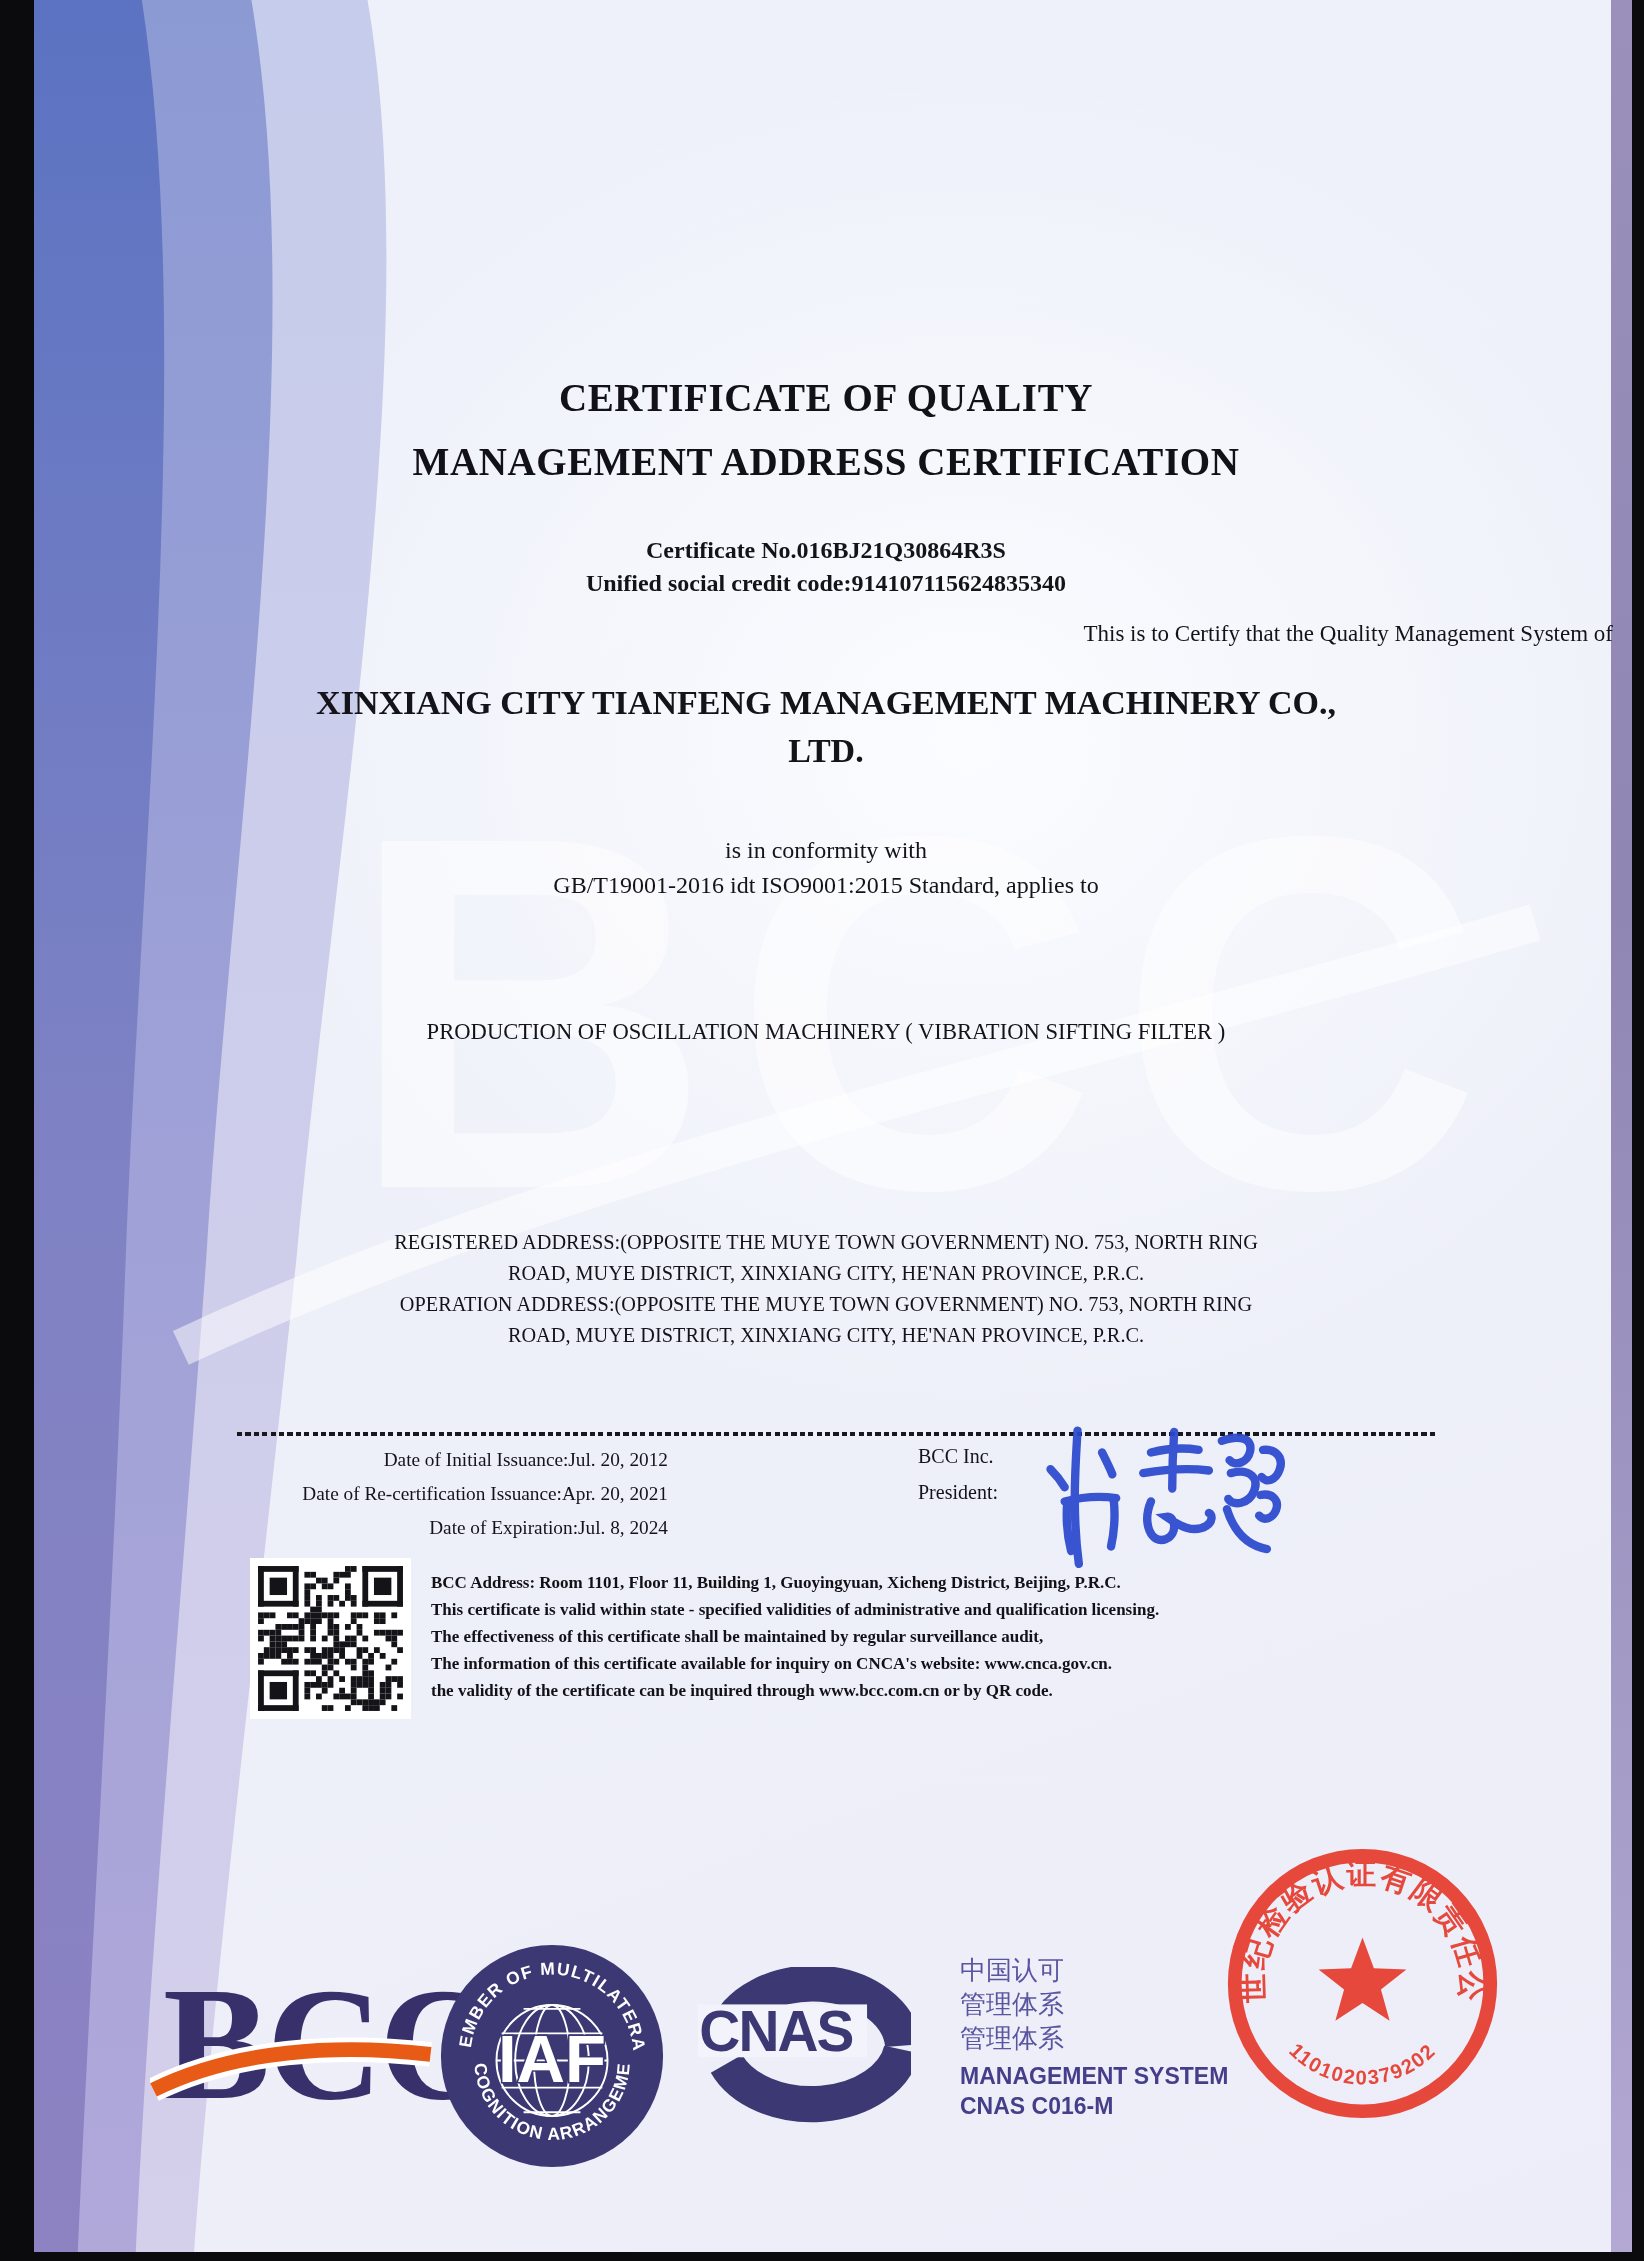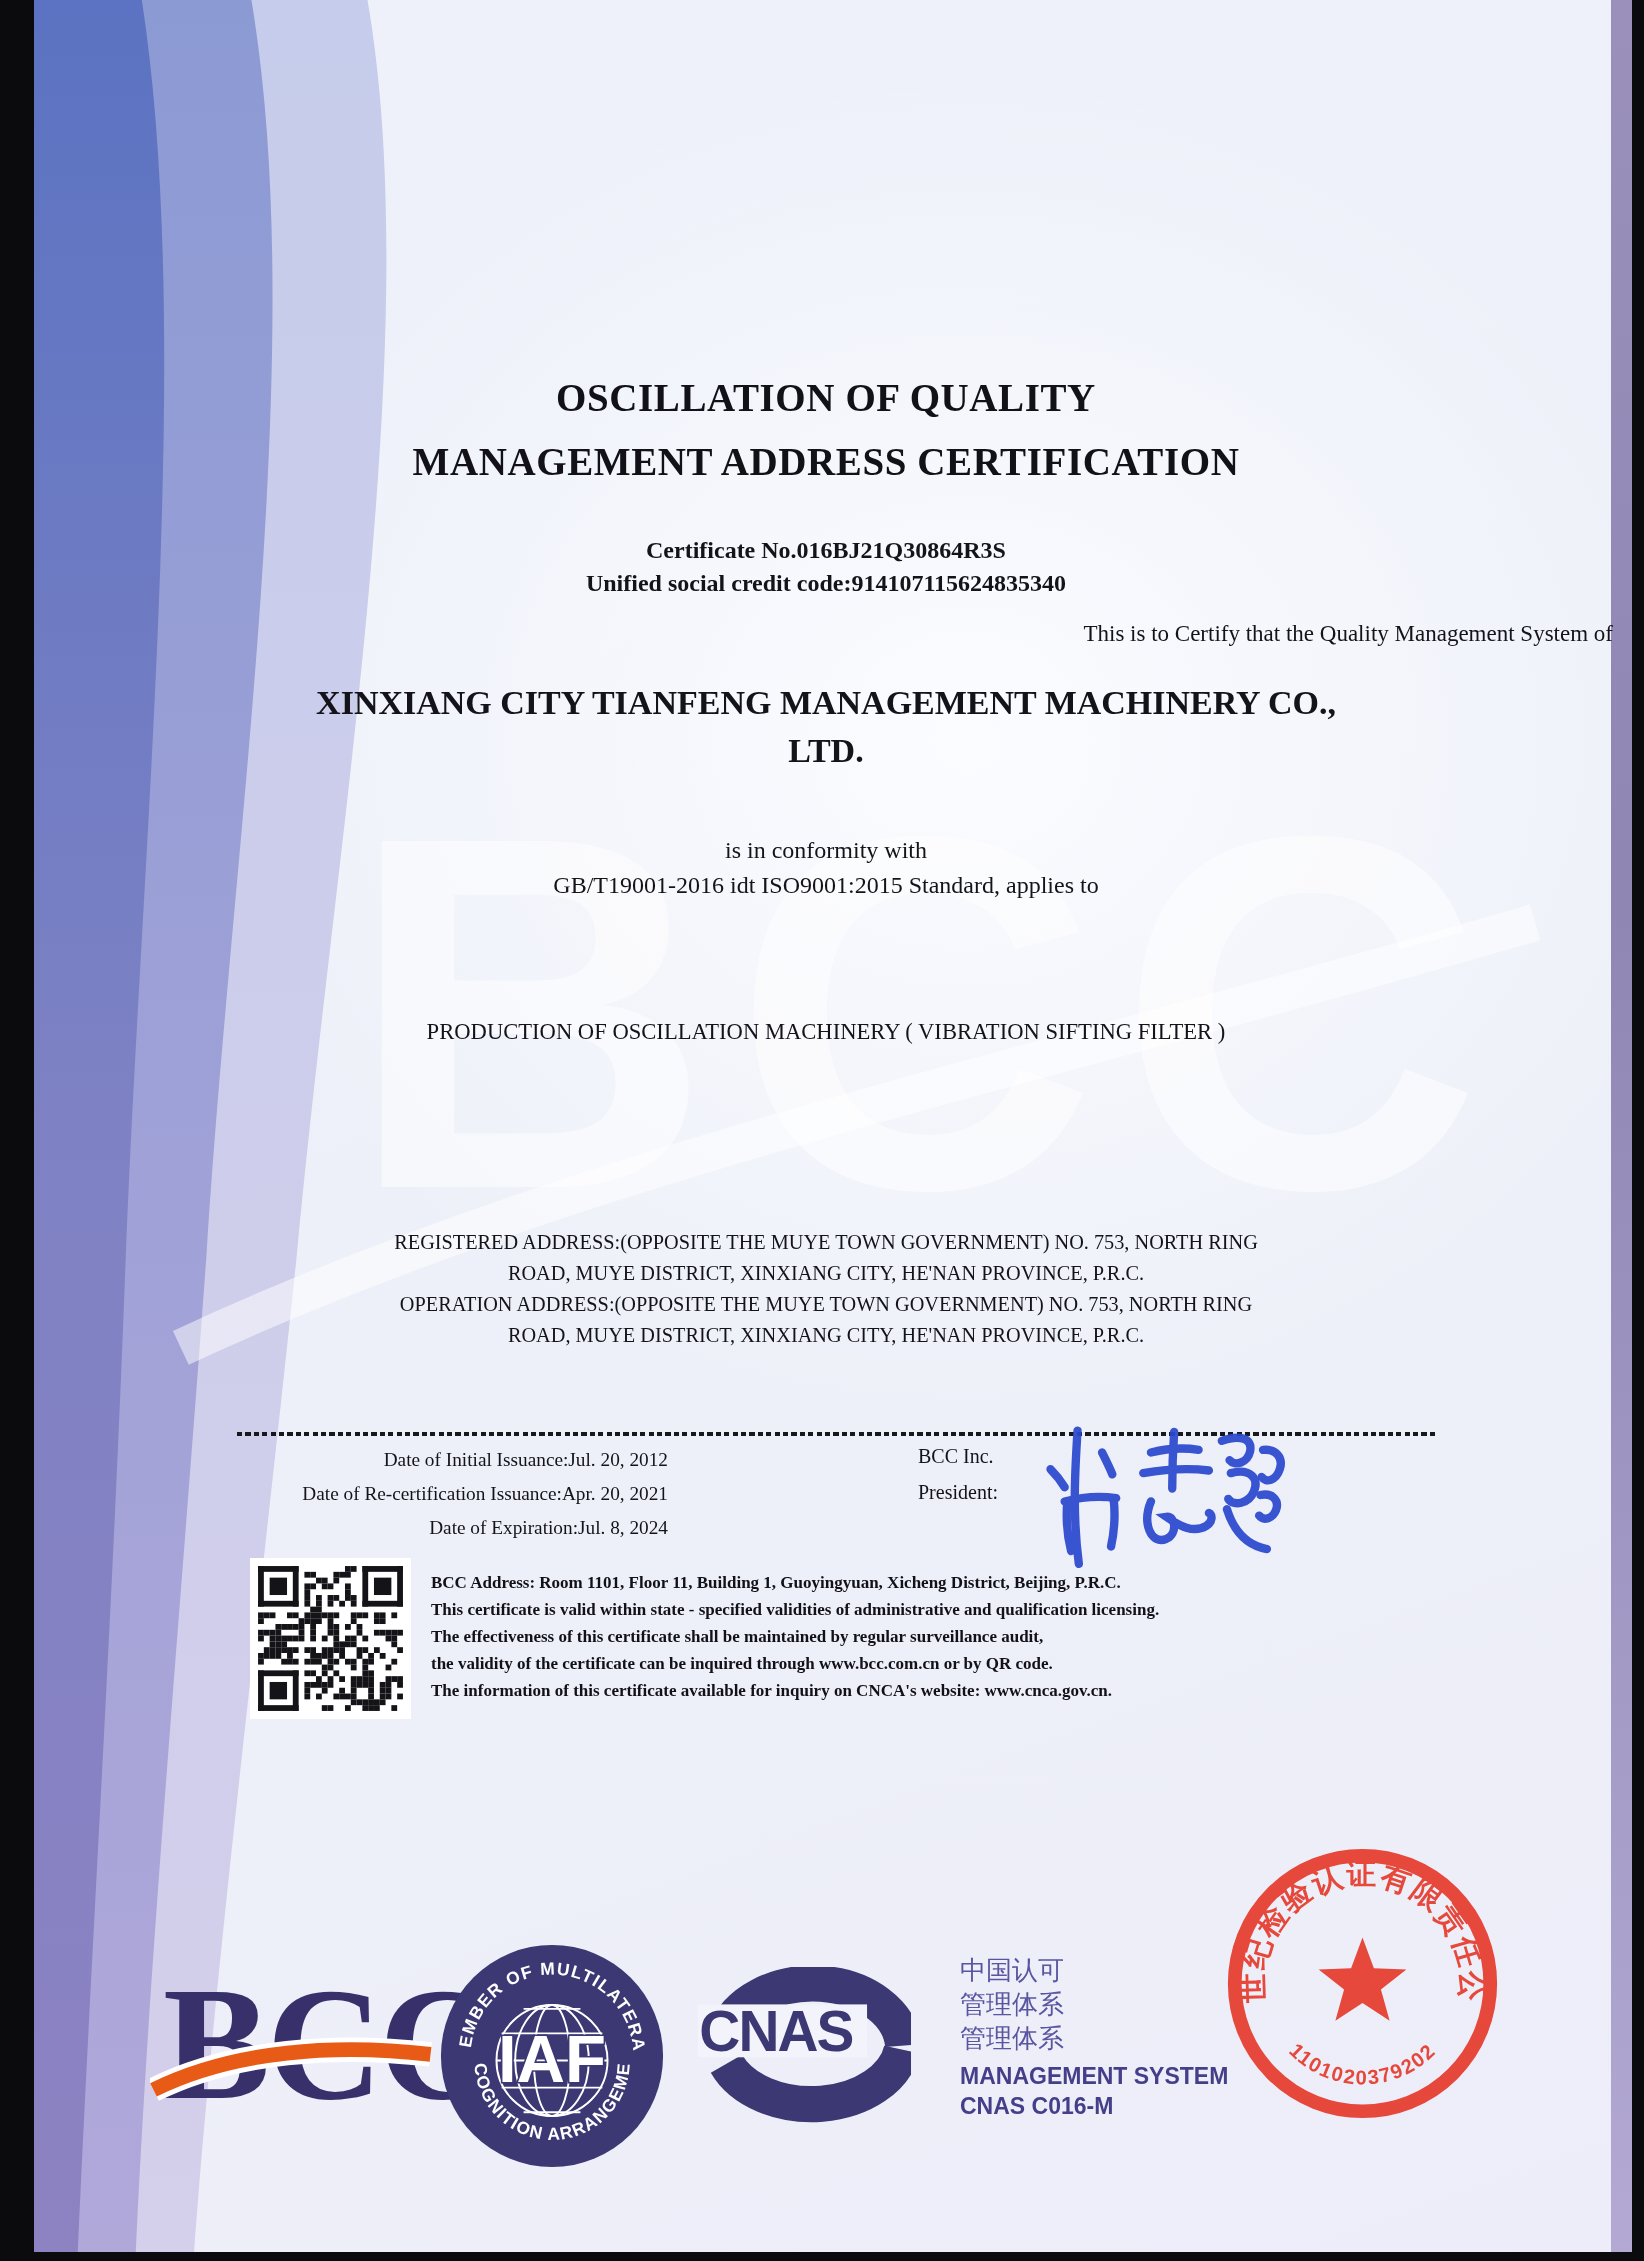--- a/index.html
+++ b/index.html
@@ -75,21 +75,21 @@
   <svg class="abs" style="left:0;top:0" width="1645" height="2261" viewBox="0 0 2550 3506">
     <path d="M280,2090 C900,1800 1600,1660 2380,1430" stroke="#ffffff" stroke-width="58" fill="none" opacity="0.5"></path>
   </svg>
 
   <div class="abs edge-left"></div>
   <div class="abs edge-right-purple"></div>
   <div class="abs edge-right-black"></div>
   <div class="abs edge-bottom"></div>
 
   <div class="abs ctr title">
-    <div>OSCILLATION OF QUALITY</div>
+    <div>CERTIFICATE OF QUALITY</div>
     <div>MANAGEMENT ADDRESS CERTIFICATION</div>
   </div>
 
   <div class="abs ctr certno">Certificate No.016BJ21Q30864R3S</div>
   <div class="abs ctr credit">Unified social credit code:914107115624835340</div>
   <div class="abs ctr certify">This is to Certify that the Quality Management System of</div>
 
   <div class="abs ctr company">
     <div>XINXIANG CITY TIANFENG MANAGEMENT MACHINERY CO.,</div>
     <div>LTD.</div>
@@ -365,22 +365,22 @@
       <rect x="12.5" y="228.5" width="63" height="9" fill="#141318"></rect>
       <rect x="12.5" y="174.5" width="9" height="63" fill="#141318"></rect>
       <rect x="66.5" y="174.5" width="9" height="63" fill="#141318"></rect>
       <rect x="30.5" y="192.5" width="27" height="27" fill="#141318"></rect>
     </svg>
 
   <div class="abs notes">
     <div>BCC Address: Room 1101, Floor 11, Building 1, Guoyingyuan, Xicheng District, Beijing, P.R.C.</div>
     <div>This certificate is valid within state - specified validities of administrative and qualification licensing.</div>
     <div>The effectiveness of this certificate shall be maintained by regular surveillance audit,</div>
+    <div>The information of this certificate available for inquiry on CNCA's website: www.cnca.gov.cn.</div>
     <div>the validity of the certificate can be inquired through www.bcc.com.cn or by QR code.</div>
-    <div>The information of this certificate available for inquiry on CNCA's website: www.cnca.gov.cn.</div>
   </div>
 
   <div class="abs bcc-logo">
     <div class="bcc-text">BCC</div>
     <svg style="position:absolute;left:-13px;top:0" width="284" height="174" viewBox="0 0 440 270">
       <path d="M5,200 C130,138 290,128 435,145" stroke="#ffffff" stroke-width="38" fill="none"></path>
       <path d="M5,200 C130,138 290,128 435,145" stroke="#e75b17" stroke-width="23" fill="none"></path>
     </svg>
   </div>
 

